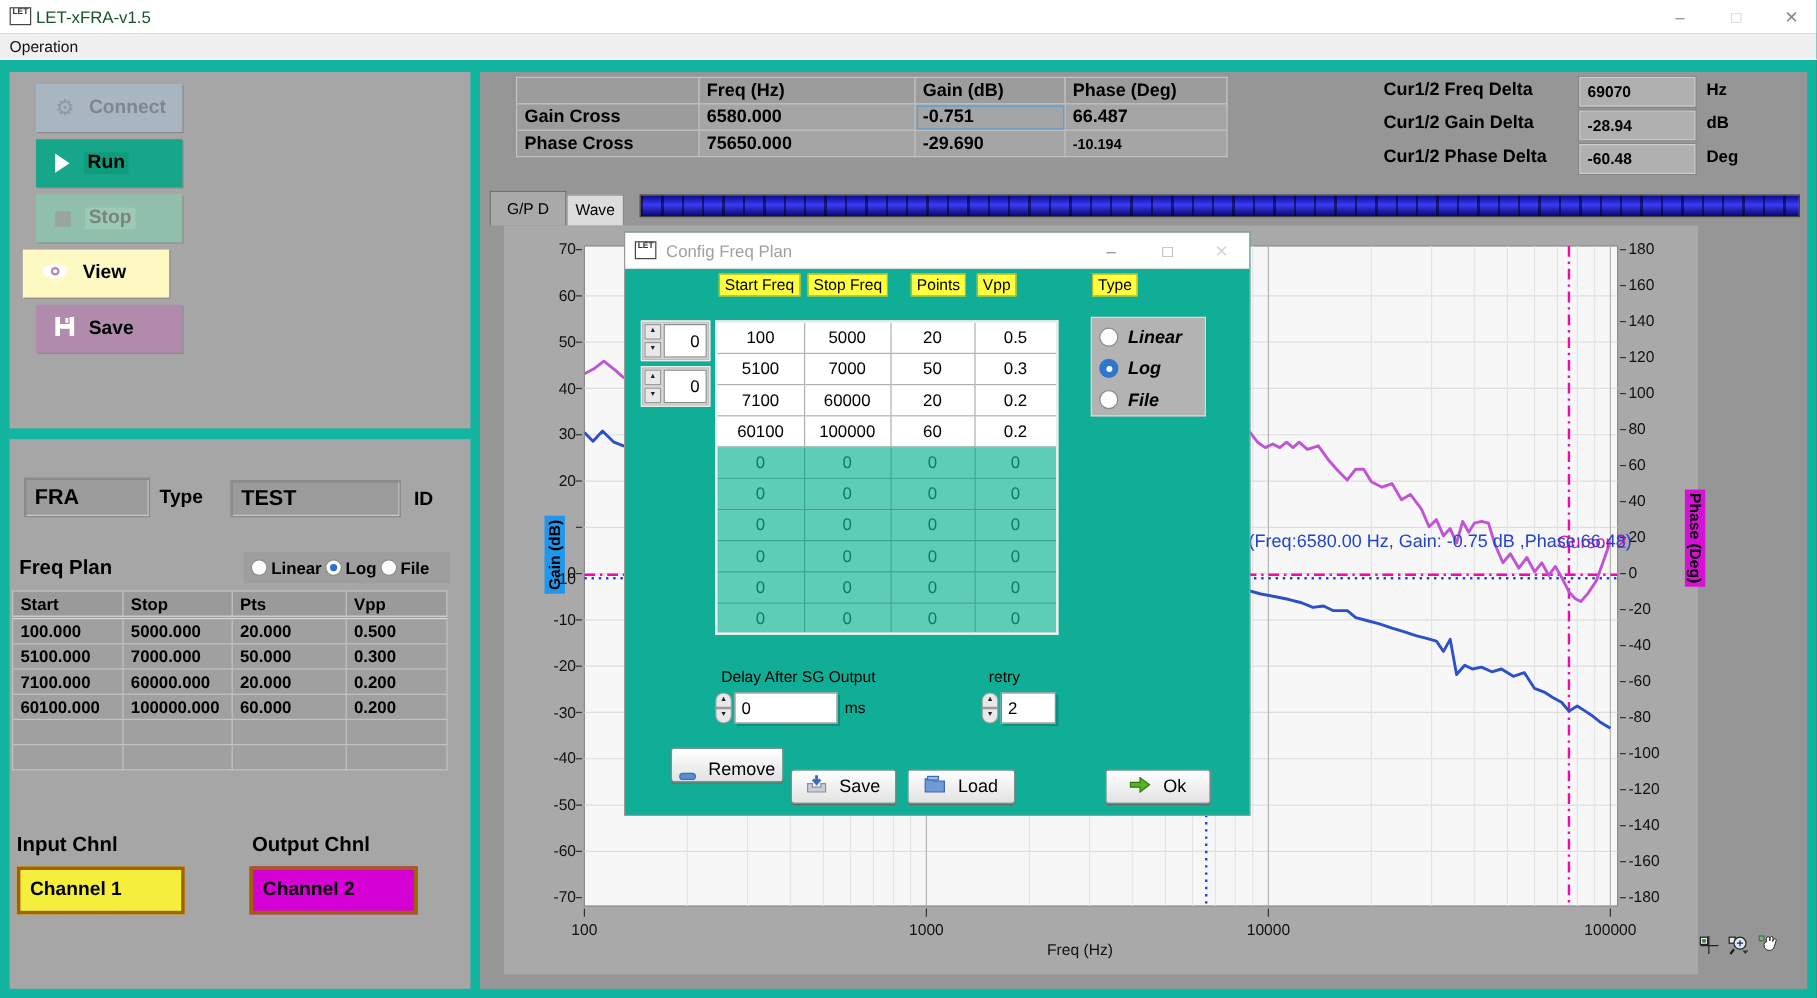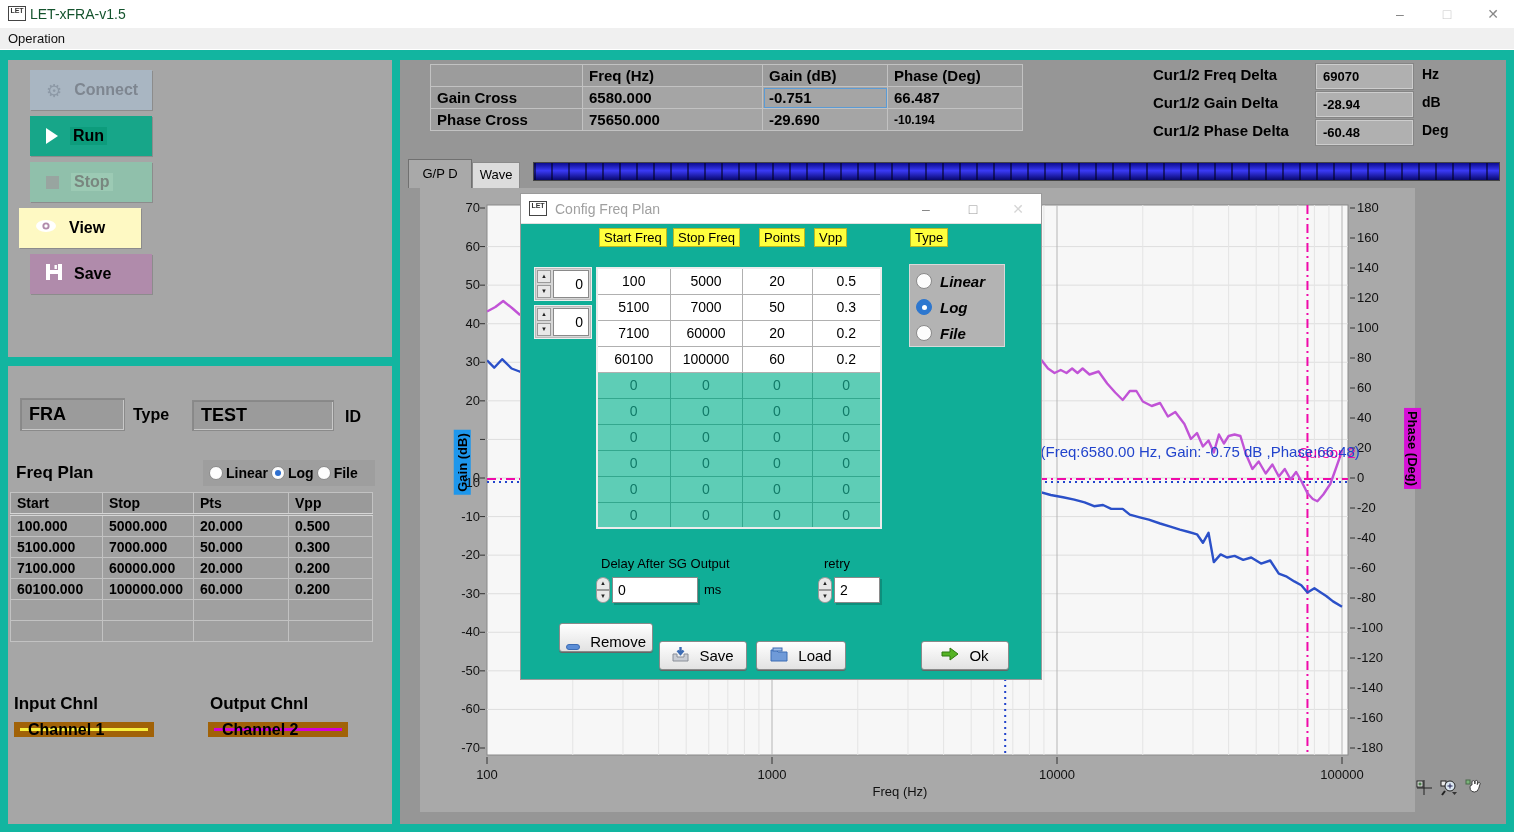--- a/index.html
+++ b/index.html
@@ -24,21 +24,21 @@
   .boldlbl{font-weight:bold;color:#000;}
   
   table.gtable{border-collapse:collapse;table-layout:fixed;}
   table.gtable td,table.gtable th{border:1px solid #c2c2c2;padding:2px 6px;text-align:left;font-size:14px;color:#000;overflow:hidden;white-space:nowrap;}
   
   .radio{width:14px;height:14px;border-radius:50%;background:#fdfdfd;border:1px solid #8a8a8a;display:inline-block;position:relative;flex:none;}
   .radio.dot-blue::after{content:"";position:absolute;left:3px;top:3px;width:6px;height:6px;border-radius:50%;background:#2d6fd0;}
   .radio.fill-blue{background:#2d77cf;border-color:#2d77cf;}
   .radio.fill-blue::after{content:"";position:absolute;left:4px;top:4px;width:5px;height:5px;border-radius:50%;background:#fff;}
   
-  .chbox{width:140px;height:15px;border:6px solid #a16207;font-size:16px;font-weight:bold;color:#000;display:flex;align-items:center;padding-left:8px;}
+  .chbox{width:140px;height:40px;border:3px solid #a16207;font-size:16px;font-weight:bold;color:#000;display:flex;align-items:center;padding-left:8px;}
   
   .tab{font-size:13px;color:#000;text-align:center;}
   .progressbar{background:
       repeating-linear-gradient(90deg, rgba(0,0,30,.55) 0 2px, rgba(0,0,0,0) 2px 17px),
       linear-gradient(180deg,#0b0b8e 0%,#3a3af5 45%,#08086e 100%);
       border:1px solid #444;}
   
   .ticklbl{position:absolute;font-size:13px;color:#111;}
   .axisname{position:absolute;font-size:13px;font-weight:bold;color:#000;padding:1px 3px;white-space:nowrap;}
   

